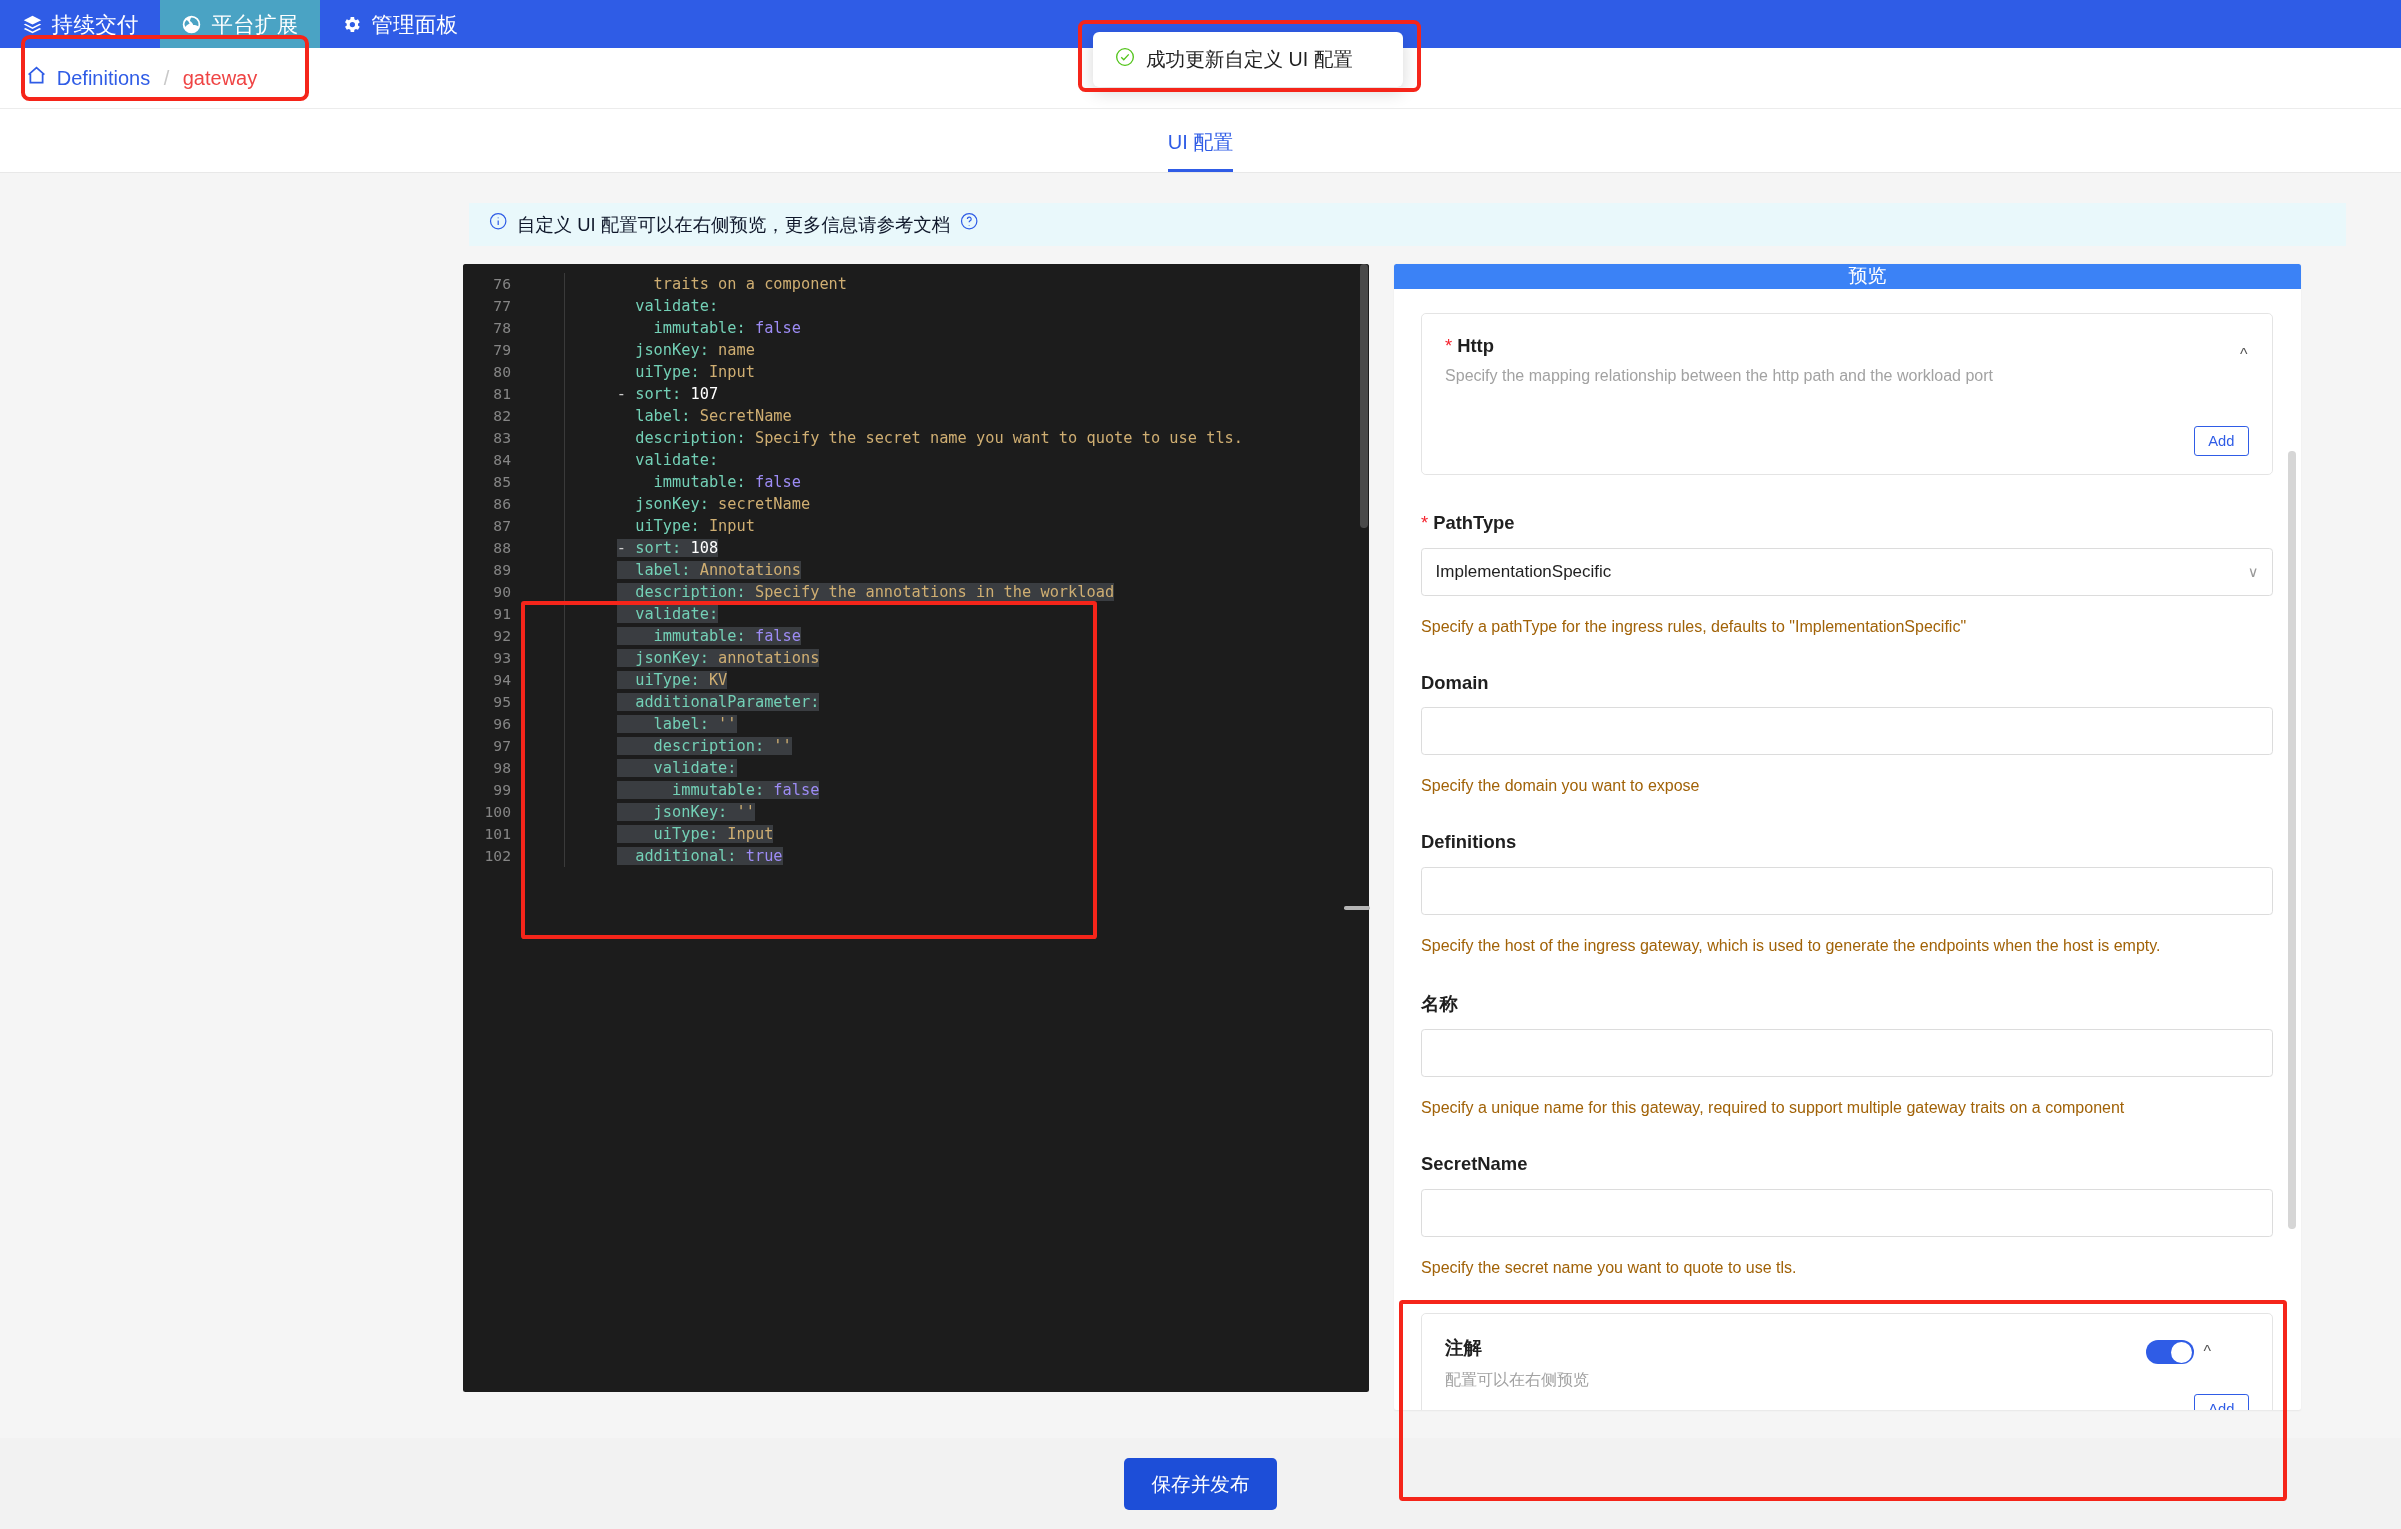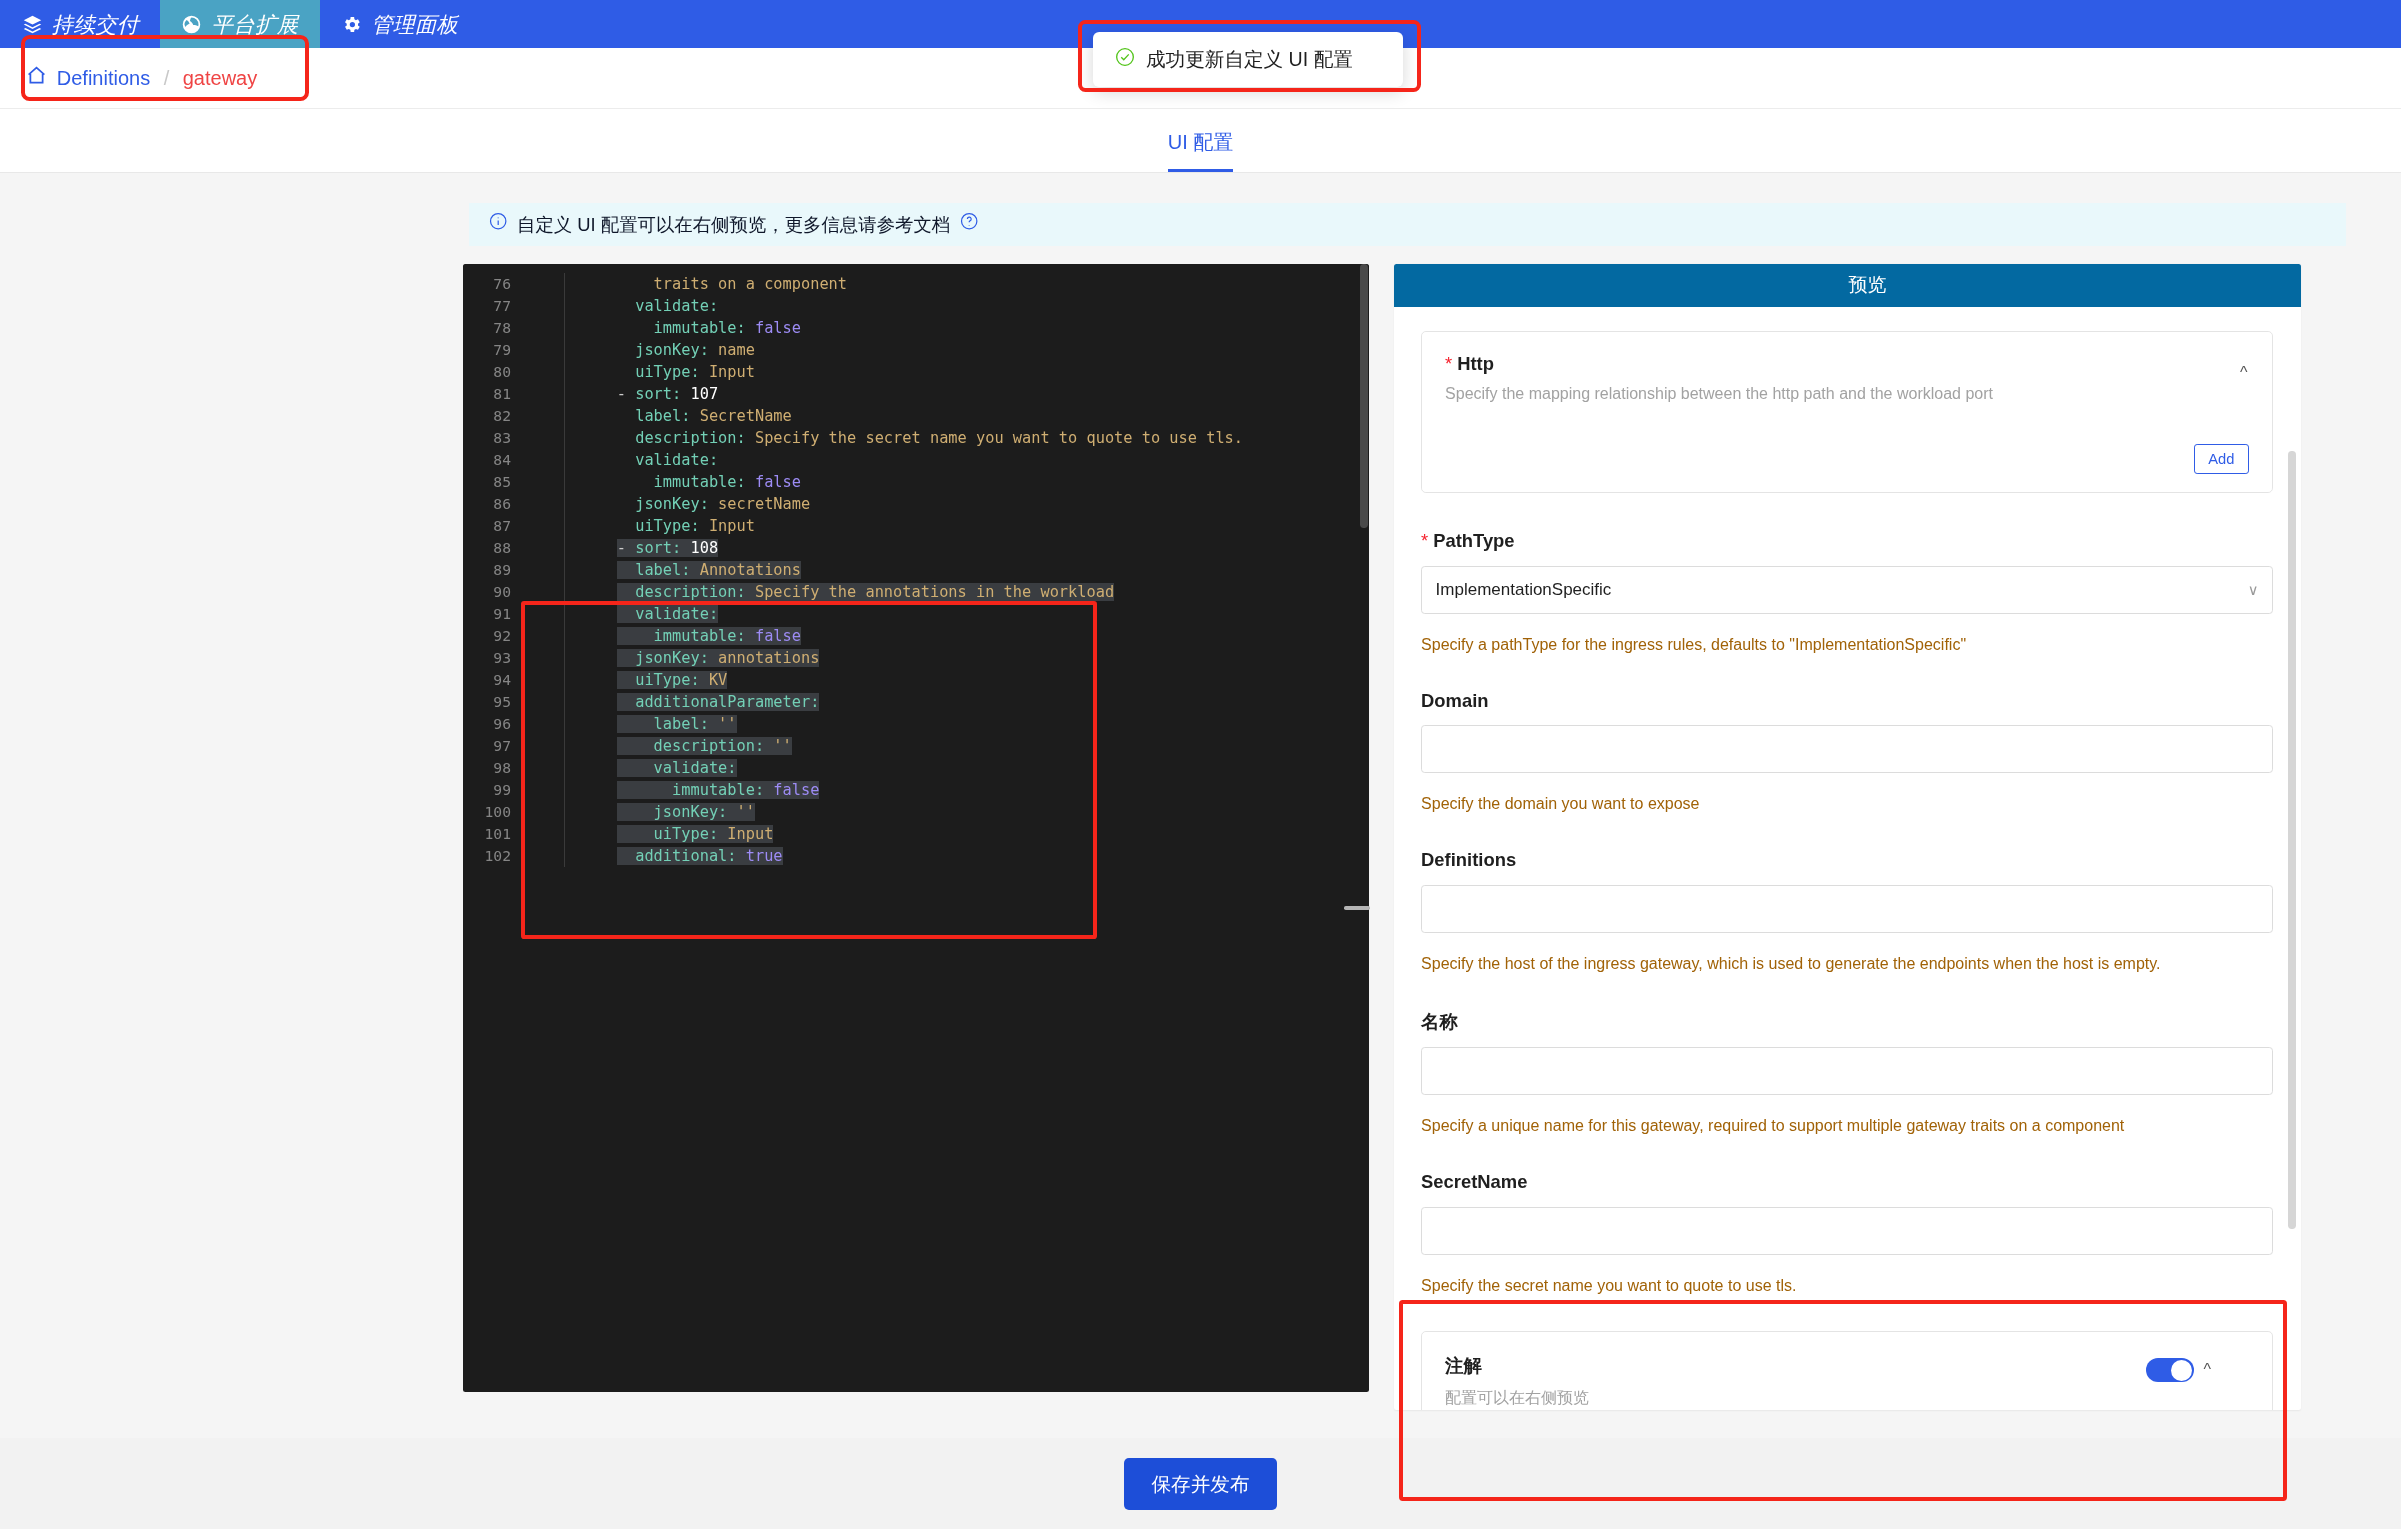--- a/index.html
+++ b/index.html
@@ -20,21 +20,20 @@
     z-index: 5;
   }
   .nav-item {
     display: flex; align-items: center; gap: 8.6px;
     padding: 0 21px;
     color: #ffffff;
     font-size: 21.5px;
     letter-spacing: 0.3px;
     cursor: pointer;
     white-space: nowrap;
-    font-style: italic;
   }
   .nav-item.active { background: #4aa3c4; }
   .nav-icon { display: flex; align-items: center; justify-content: center; width: 22px; height: 22px; }
   .nav-icon svg { width: 21px; height: 21px; fill: #ffffff; }
 
   
   .crumb-wrap {
     position: relative;
     background: #ffffff;
     height: 61px;
@@ -182,21 +181,21 @@
     margin-left: 24.5px;
     width: 907px;
     background: #ffffff;
     border-radius: 2.5px;
     height: 1146px;
     position: relative;
     overflow: hidden;
     box-shadow: 0 0.6px 1.8px rgba(0,0,0,0.06);
   }
   .preview-head {
-    height: 43px; background: #0369a1;
+    height: 25px; background: #3b82f6;
     color: #ffffff; font-size: 19px;
     display: flex; align-items: center; justify-content: center; padding-left: 41px;
   }
   .preview-body {
     padding: 24.5px 27.6px 12.3px 27.6px;
     height: 1103px;
     position: relative;
   }
   .pv-scroll {
     position: absolute; right: 4.9px; top: 46px; width: 7.4px; height: 1030px;

